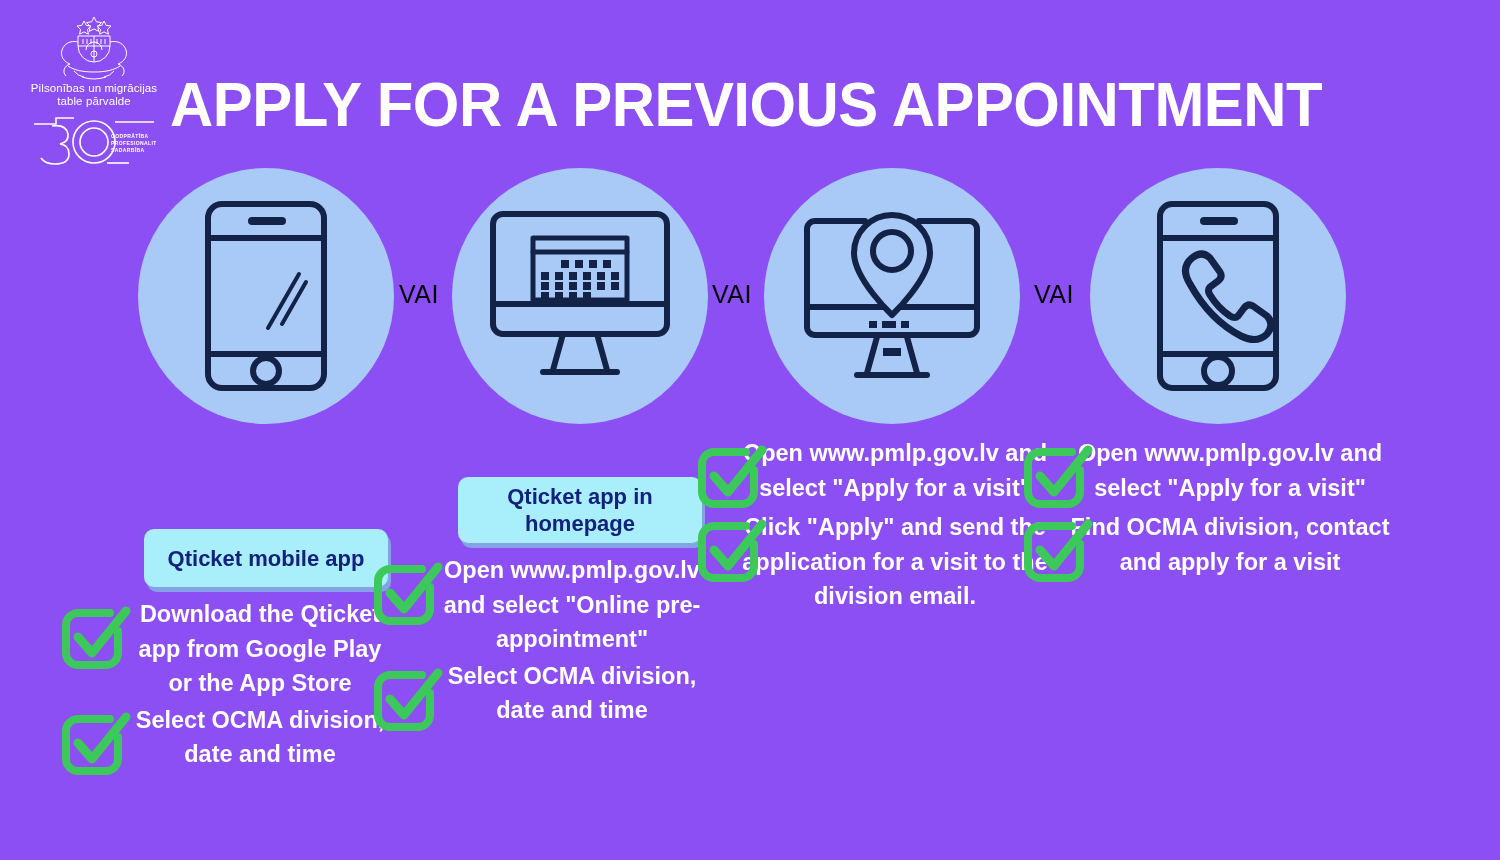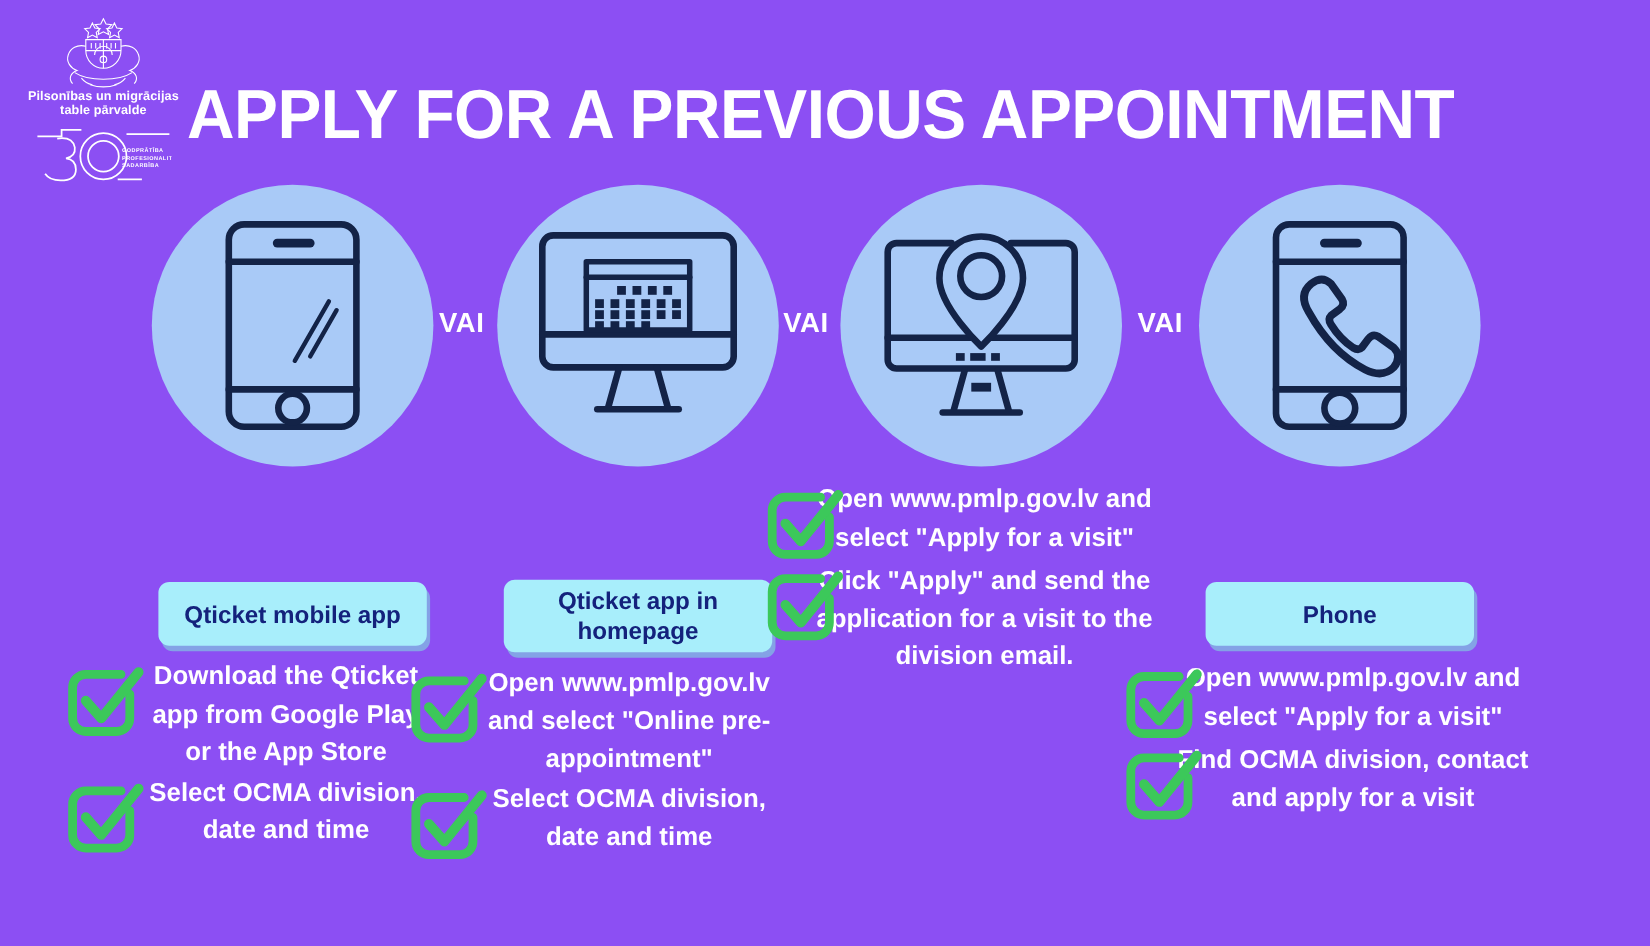--- a/index.html
+++ b/index.html
@@ -34,21 +34,21 @@
     width: 92px;
     height: 64px;
     margin: 0 auto 2px auto;
     display: block;
   }
   .logo-text {
     font-size: 11.5px;
     line-height: 13px;
     color: #ffffff;
     letter-spacing: 0.1px;
-    font-weight: 700;
+    font-weight: 400;
   }
   .anniv {
     width: 124px;
     height: 56px;
     margin: 4px auto 0 auto;
     display: block;
   }
 
   
   .title {
@@ -93,22 +93,22 @@
     margin: 0 auto;
     display: flex;
     align-items: center;
     justify-content: center;
   }
   .circle svg { display: block; }
 
   .vai {
     position: absolute;
     top: 112px;
-    color: #ffffff;
-    font-weight: bold;
+    color: #000000;
+    font-weight: normal;
     font-size: 25px;
     letter-spacing: 0.5px;
   }
   .vai-0 { left: 399px; }
   .vai-1 { left: 712px; }
   .vai-2 { left: 1034px; }
 
   
   .pill {
     margin: 0 auto;
@@ -122,21 +122,21 @@
     justify-content: center;
     text-align: center;
     color: #14227c;
     font-weight: bold;
     font-size: 22px;
     line-height: 27px;
     padding: 6px 8px;
     box-sizing: border-box;
   }
   .pill-wrap-0 { margin-top: 105px; }
-  .pill-wrap-1 { margin-top: 103px; }
+  .pill-wrap-1 { margin-top: 53px; }
   .pill-wrap-2 { margin-top: 105px; }
   .pill-wrap-3 { margin-top: 105px; }
 
   
   .steps {
     margin-top: 12px;
     position: relative;
   }
   .step {
     position: relative;
@@ -377,23 +377,20 @@
           <g fill="none" stroke="#132347" stroke-width="6" stroke-linecap="round" stroke-linejoin="round">
             <rect x="12" y="8" width="116" height="184" rx="12"></rect>
             <line x1="12" y1="42" x2="128" y2="42"></line>
             <line x1="12" y1="158" x2="128" y2="158"></line>
             <line x1="56" y1="25" x2="86" y2="25" stroke-width="8"></line>
             <circle cx="70" cy="175" r="14"></circle>
             <path d="M44 62 q10 -8 18 0 l10 14 q3 5 -2 9 l-8 6 q-3 3 0 8 q8 13 20 21 q5 3 8 0 l6 -8 q4 -5 9 -2 l14 10 q8 8 0 18 q-10 10 -26 2 Q62 124 42 88 q-10 -16 2 -26 z" stroke-width="7"></path>
           </g>
         </svg>
       </div>
-      <div class="pill-wrap-3">
-        <div class="pill">Phone</div>
-      </div>
       <div class="steps">
         <div class="step">
           <svg class="check" viewBox="0 0 72 72">
             <g fill="none" stroke="#3cc85a" stroke-width="8" stroke-linecap="round" stroke-linejoin="round">
               <path d="M58 30 v22 a12 12 0 0 1 -12 12 h-28 a12 12 0 0 1 -12 -12 v-28 a12 12 0 0 1 12 -12 h32"></path>
               <path d="M18 36 l14 16 L66 10" stroke-width="9"></path>
             </g>
           </svg>
           <div class="step-text">Open www.pmlp.gov.lv and select "Apply for a visit"</div>
         </div>

